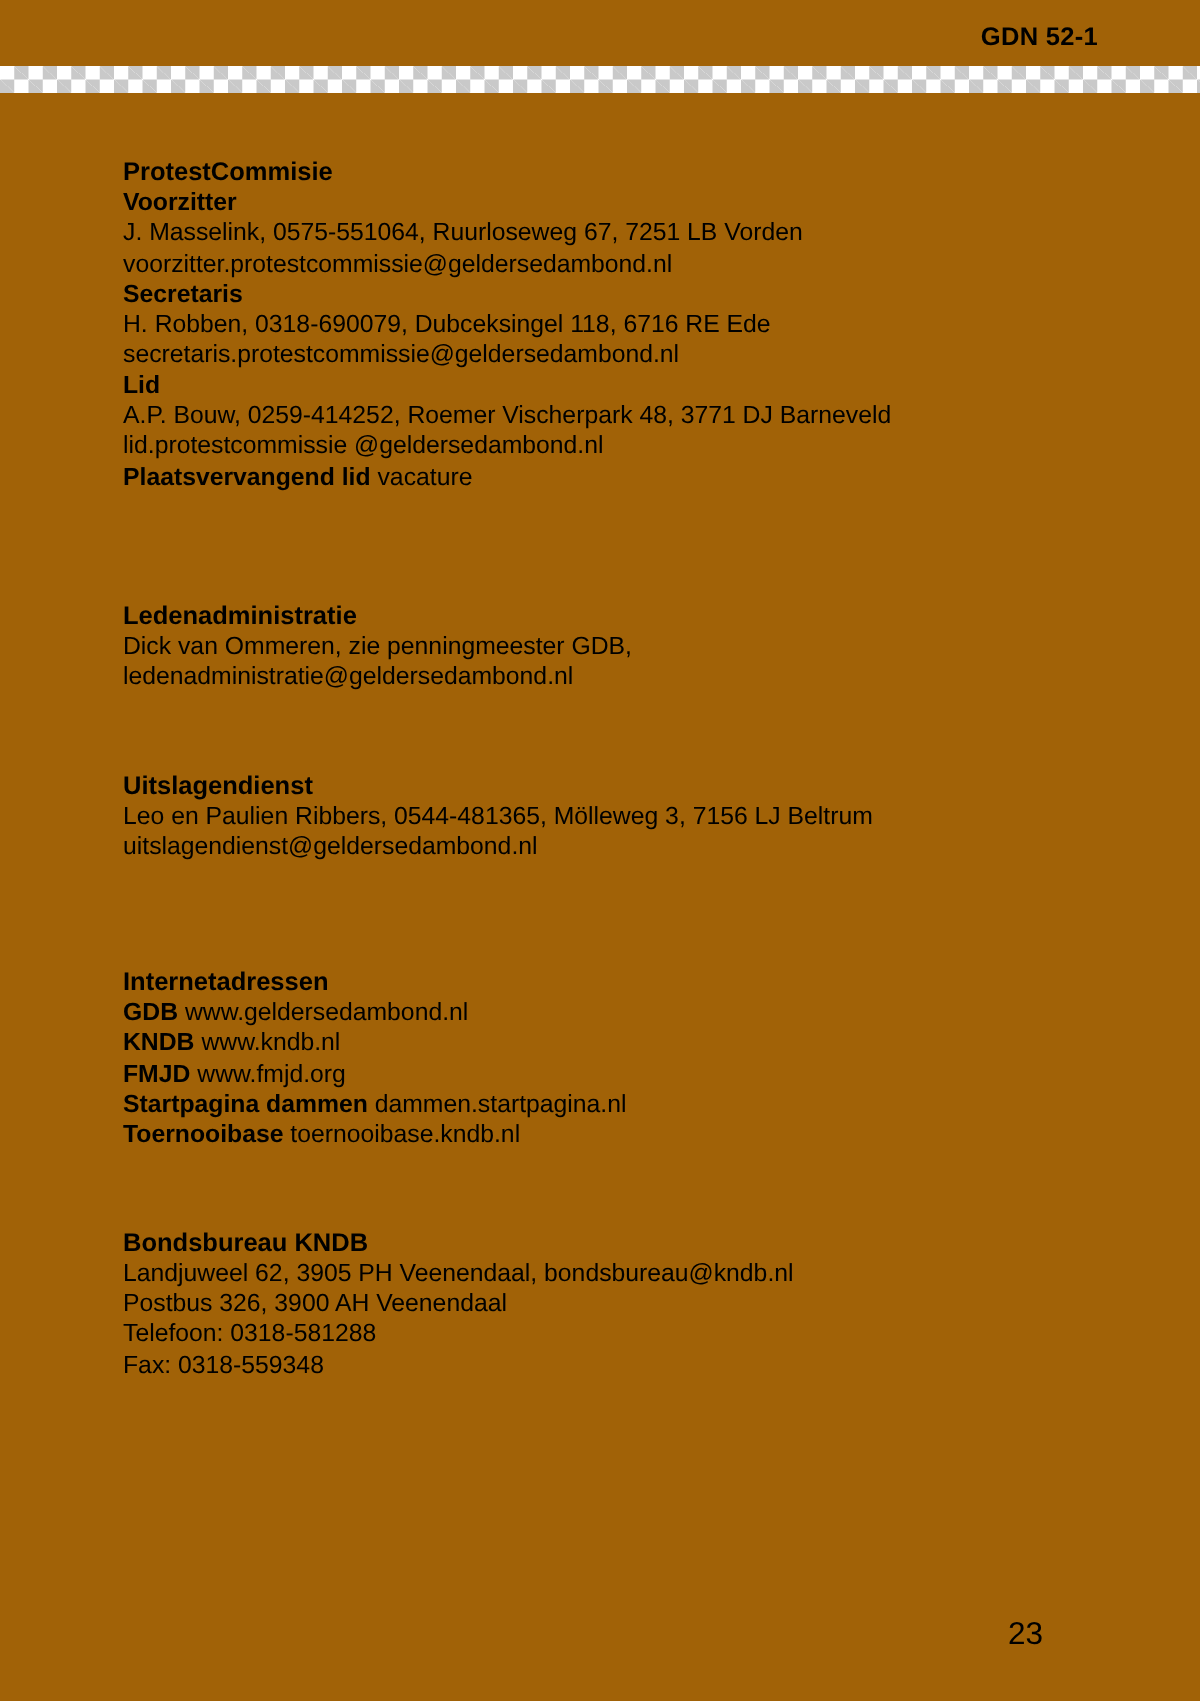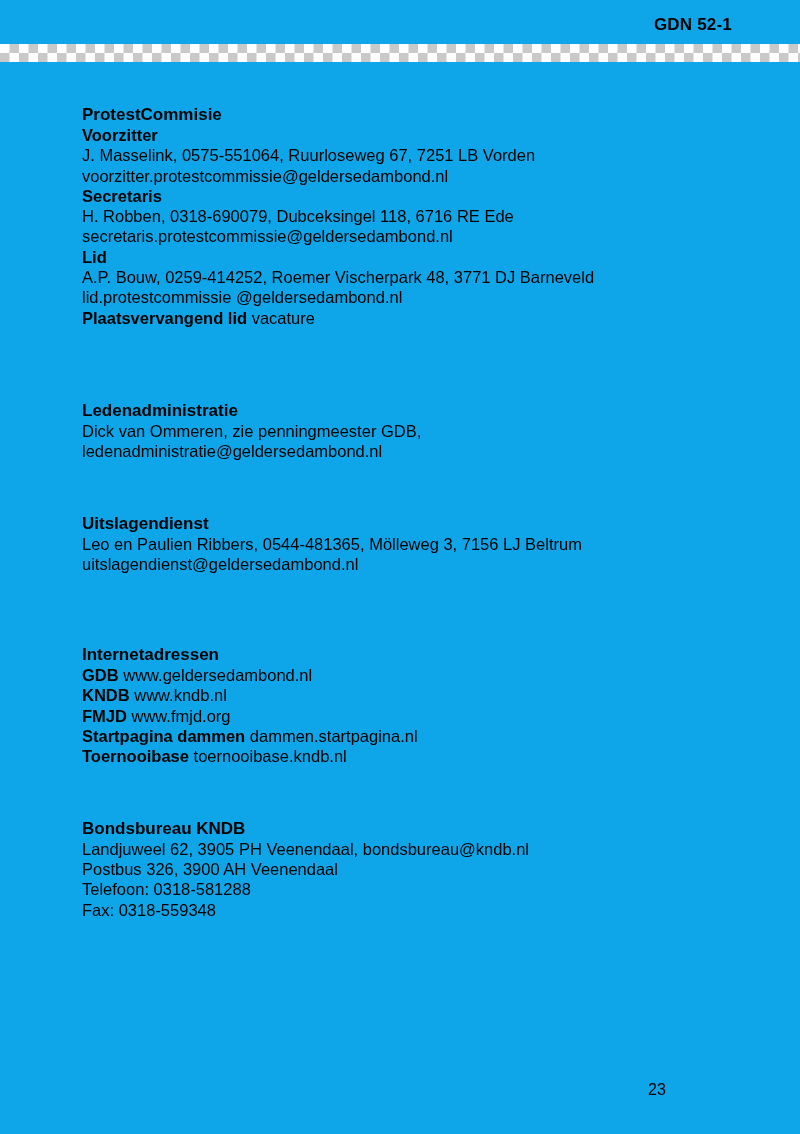--- a/index.html
+++ b/index.html
@@ -8,21 +8,21 @@
     background: #ffffff;
   }
   body {
     font-family: "Liberation Sans", sans-serif;
     color: #000000;
   }
   .page {
     position: relative;
     width: 800px;
     height: 1134px;
-    background: #0ea5e9;
+    background: #a16207;
     overflow: hidden;
     box-sizing: border-box;
   }
 
   
   .header {
     position: absolute;
     top: 0;
     left: 0;
     width: 800px;
@@ -73,23 +73,23 @@
     line-height: 21px;
   }
   .block {
     margin: 16px;
   }
   .gap-large { height: 40px; }
   .gap-section { height: 19px; }
 
   .page-number {
     position: absolute;
-    left: 648px;
+    left: 672px;
     top: 1080px;
-    font-size: 16px;
+    font-size: 21px;
     line-height: 19px;
   }
 </style>
 </head>
 <body>
 
 <div class="page">
 
   <div class="header">
     <div class="header-title">GDN 52-1</div>

